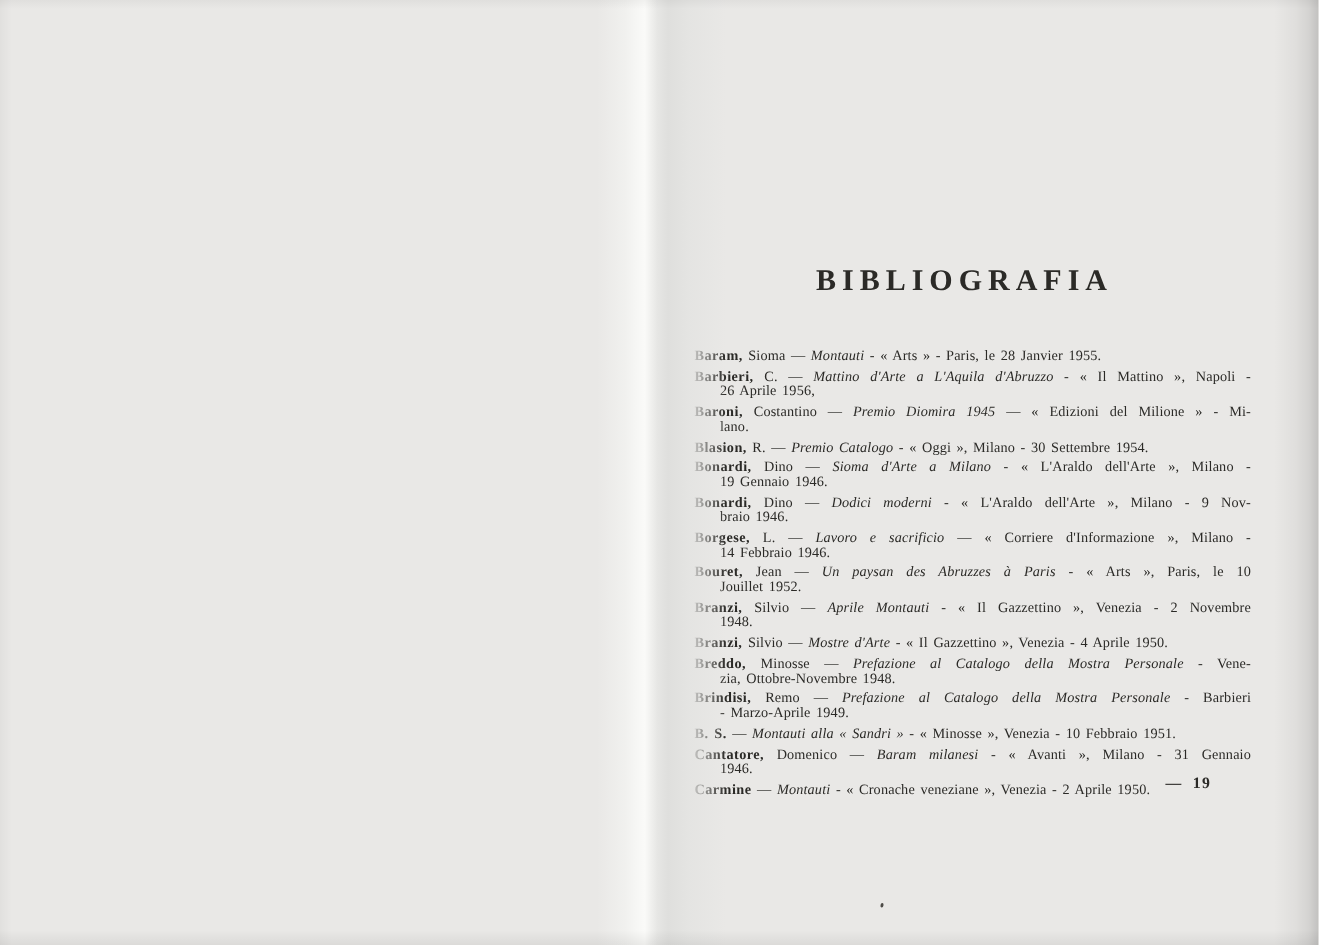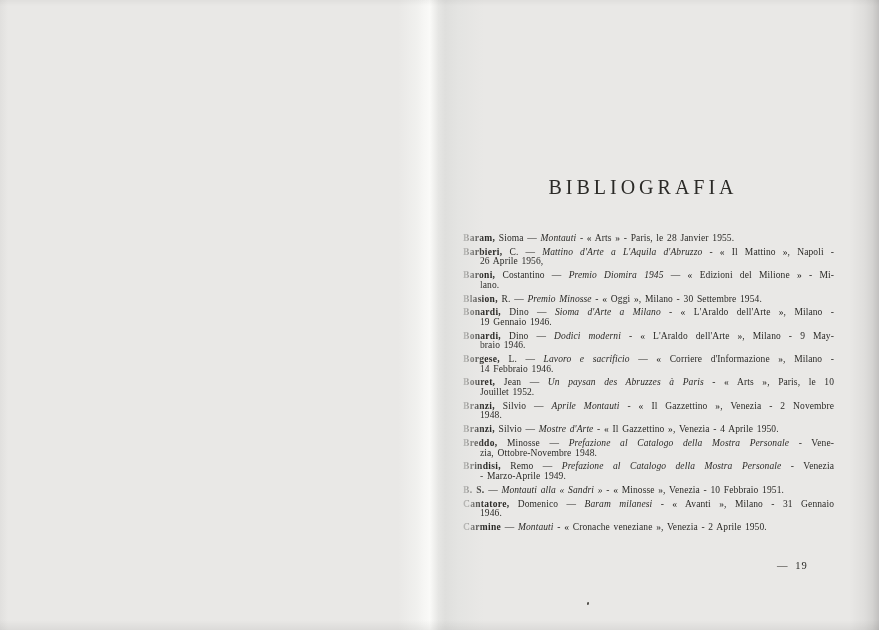--- a/index.html
+++ b/index.html
@@ -59,21 +59,21 @@
   .edge-bottom{
     position:absolute;bottom:0;left:0;right:0;height:10px;
     background:linear-gradient(0deg,rgba(0,0,0,.06),rgba(0,0,0,0));
     pointer-events:none;
   }
 
   .title{
     position:absolute;top:176px;left:0;width:436px;
     text-align:center;
     font-size:20px;line-height:22px;
-    font-weight:normal;
+    font-weight:bold;
     letter-spacing:4px;
     color:var(--ink);
     white-space:nowrap;
   }
 
   .entries{
     position:absolute;top:234px;left:38px;width:371px;
   }
   .entry{
     font-size:9.5px;
@@ -82,22 +82,22 @@
     word-spacing:1.2px;
     letter-spacing:.1px;
     color:var(--ink);
   }
   .entry b{letter-spacing:.3px;}
   .line{display:block;}
   .line.full{text-align:justify;text-align-last:justify;}
   .line.cont{padding-left:17px;}
 
   .page-number{
-    position:absolute;top:560px;left:352px;
-    font-size:10.5px;font-weight:normal;
+    position:absolute;top:517px;left:352px;
+    font-size:10.5px;font-weight:bold;
     letter-spacing:1px;word-spacing:3px;
     color:var(--ink);
   }
 
   .speck{
     position:absolute;left:587px;top:602px;width:2px;height:3px;
     background:#4d4b47;border-radius:50%;transform:rotate(12deg);
   }
 </style>
 </head>
@@ -115,28 +115,28 @@
         </p>
         <p class="entry">
           <span class="line full"><b>Barbieri,</b><span> C. — </span><i>Mattino d'Arte a L'Aquila d'Abruzzo</i><span> - « Il Mattino », Napoli -</span></span>
           <span class="line cont"><span>26 Aprile 1956,</span></span>
         </p>
         <p class="entry">
           <span class="line full"><b>Baroni,</b><span> Costantino — </span><i>Premio Diomira 1945</i><span> — « Edizioni del Milione » - Mi-</span></span>
           <span class="line cont"><span>lano.</span></span>
         </p>
         <p class="entry">
-          <span class="line"><b>Blasion,</b><span> R. — </span><i>Premio Minosse</i><span> - « Oggi », Milano - 30 Settembre 1954.</span></span>
+          <span class="line"><b>Blasion,</b><span> R. — </span><i>Premio Catalogo</i><span> - « Oggi », Milano - 30 Settembre 1954.</span></span>
         </p>
         <p class="entry">
           <span class="line full"><b>Bonardi,</b><span> Dino — </span><i>Sioma d'Arte a Milano</i><span> - « L'Araldo dell'Arte », Milano -</span></span>
           <span class="line cont"><span>19 Gennaio 1946.</span></span>
         </p>
         <p class="entry">
-          <span class="line full"><b>Bonardi,</b><span> Dino — </span><i>Dodici moderni</i><span> - « L'Araldo dell'Arte », Milano - 9 May-</span></span>
+          <span class="line full"><b>Bonardi,</b><span> Dino — </span><i>Dodici moderni</i><span> - « L'Araldo dell'Arte », Milano - 9 Nov-</span></span>
           <span class="line cont"><span>braio 1946.</span></span>
         </p>
         <p class="entry">
           <span class="line full"><b>Borgese,</b><span> L. — </span><i>Lavoro e sacrificio</i><span> — « Corriere d'Informazione », Milano -</span></span>
           <span class="line cont"><span>14 Febbraio 1946.</span></span>
         </p>
         <p class="entry">
           <span class="line full"><b>Bouret,</b><span> Jean — </span><i>Un paysan des Abruzzes à Paris</i><span> - « Arts », Paris, le 10</span></span>
           <span class="line cont"><span>Jouillet 1952.</span></span>
         </p>
@@ -145,21 +145,21 @@
           <span class="line cont"><span>1948.</span></span>
         </p>
         <p class="entry">
           <span class="line"><b>Branzi,</b><span> Silvio — </span><i>Mostre d'Arte</i><span> - « Il Gazzettino », Venezia - 4 Aprile 1950.</span></span>
         </p>
         <p class="entry">
           <span class="line full"><b>Breddo,</b><span> Minosse — </span><i>Prefazione al Catalogo della Mostra Personale</i><span> - Vene-</span></span>
           <span class="line cont"><span>zia, Ottobre-Novembre 1948.</span></span>
         </p>
         <p class="entry">
-          <span class="line full"><b>Brindisi,</b><span> Remo — </span><i>Prefazione al Catalogo della Mostra Personale</i><span> - Venezia</span></span>
+          <span class="line full"><b>Brindisi,</b><span> Remo — </span><i>Prefazione al Catalogo della Mostra Personale</i><span> - Barbieri</span></span>
           <span class="line cont"><span>- Marzo-Aprile 1949.</span></span>
         </p>
         <p class="entry">
           <span class="line"><b>B. S.</b><span> — </span><i>Montauti alla « Sandri »</i><span> - « Minosse », Venezia - 10 Febbraio 1951.</span></span>
         </p>
         <p class="entry">
           <span class="line full"><b>Cantatore,</b><span> Domenico — </span><i>Baram milanesi</i><span> - « Avanti », Milano - 31 Gennaio</span></span>
           <span class="line cont"><span>1946.</span></span>
         </p>
         <p class="entry">

